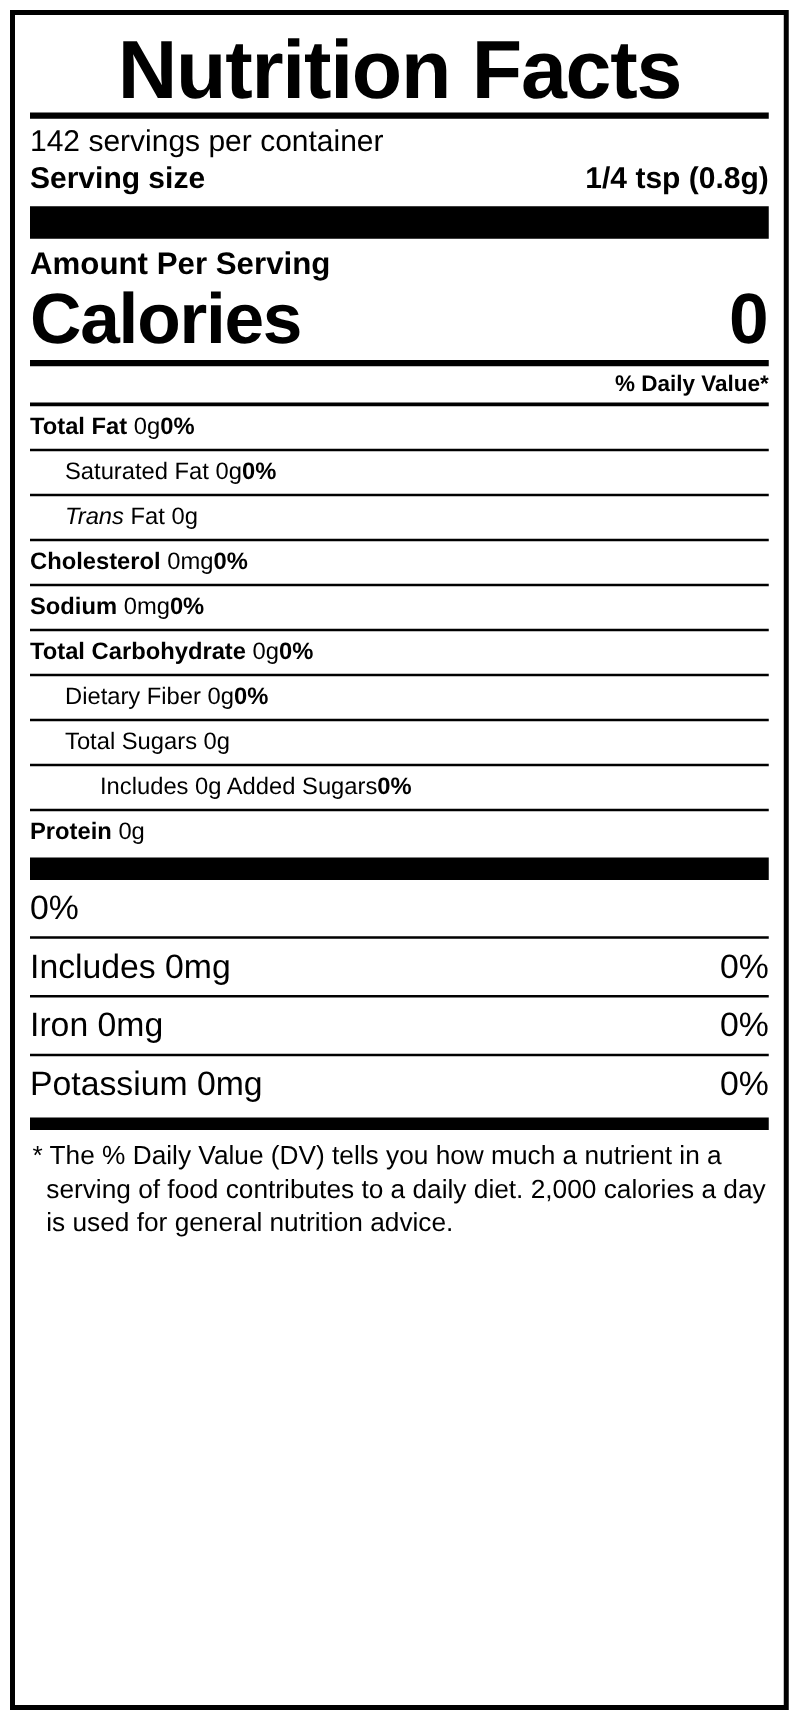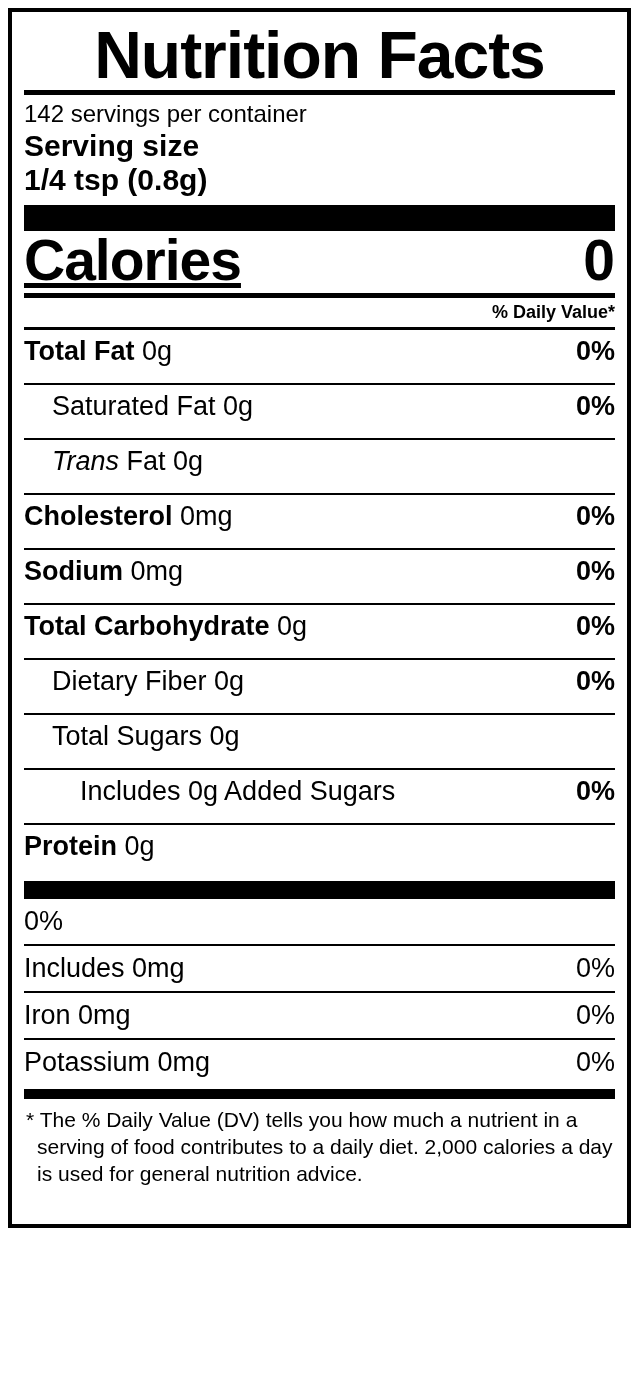--- a/index.html
+++ b/index.html
@@ -16,21 +16,21 @@
     width: 639px;
     height: 1380px;
     box-sizing: border-box;
     background: #ffffff;
     padding: 8px 8px;
   }
   .label-inner {
     box-sizing: border-box;
     border: 4px solid #000000;
     width: 623px;
-    height: 1220px;
+    height: 1360px;
     padding: 6px 12px 0 12px;
   }
   
   .title {
     font-size: 66px;
     font-weight: bold;
     line-height: 1.0;
     letter-spacing: -1px;
     text-align: center;
     margin: 4px 0 2px 0;
@@ -58,63 +58,60 @@
   
   .servings {
     font-size: 24px;
     line-height: 1.25;
     padding: 4px 0 0 0;
   }
   .serving-size-row {
     display: flex;
     justify-content: space-between;
     align-items: baseline;
-    font-size: 30px;
+    font-size: 24px;
     font-weight: bold;
     padding: 0 0 4px 0;
-    flex-direction: column;
   }
   
   .amount-per {
     font-size: 25px;
     font-weight: bold;
     padding: 6px 0 0 0;
   }
   .calories-row {
     display: flex;
     justify-content: space-between;
     align-items: baseline;
     padding: 0 0 2px 0;
   }
   .calories-label {
     font-size: 57px;
     font-weight: bold;
     letter-spacing: -1px;
     line-height: 1.05;
-    text-decoration: underline;
   }
   .calories-value {
     font-size: 57px;
     font-weight: bold;
     line-height: 1.05;
   }
   
   .dv-header {
     text-align: right;
     font-size: 18px;
     font-weight: bold;
     padding: 4px 0 4px 0;
   }
   
   .nrow {
     display: flex;
-    justify-content: space-between;
-    align-items: baseline;
-    font-size: 27px;
-    padding: 6px 0 16px 0;
+    align-items: baseline;
+    font-size: 19px;
+    padding: 6px 0 6px 0;
     border-top: 2px solid #000000;
   }
   .nrow.first {
     border-top: 3px solid #000000;
   }
   .nrow .name {
     white-space: nowrap;
   }
   .nrow .name b {
     font-weight: bold;
@@ -157,20 +154,21 @@
 
     <div class="servings">142 servings per container</div>
 
     <div class="serving-size-row">
       <span>Serving size</span>
       <span>1/4 tsp (0.8g)</span>
     </div>
 
     <div class="rule-thick"></div>
 
+    <div class="amount-per">Amount Per Serving</div>
 
     <div class="calories-row">
       <span class="calories-label">Calories</span>
       <span class="calories-value">0</span>
     </div>
 
     <div class="rule-med"></div>
 
     <div class="dv-header">% Daily Value*</div>
 

